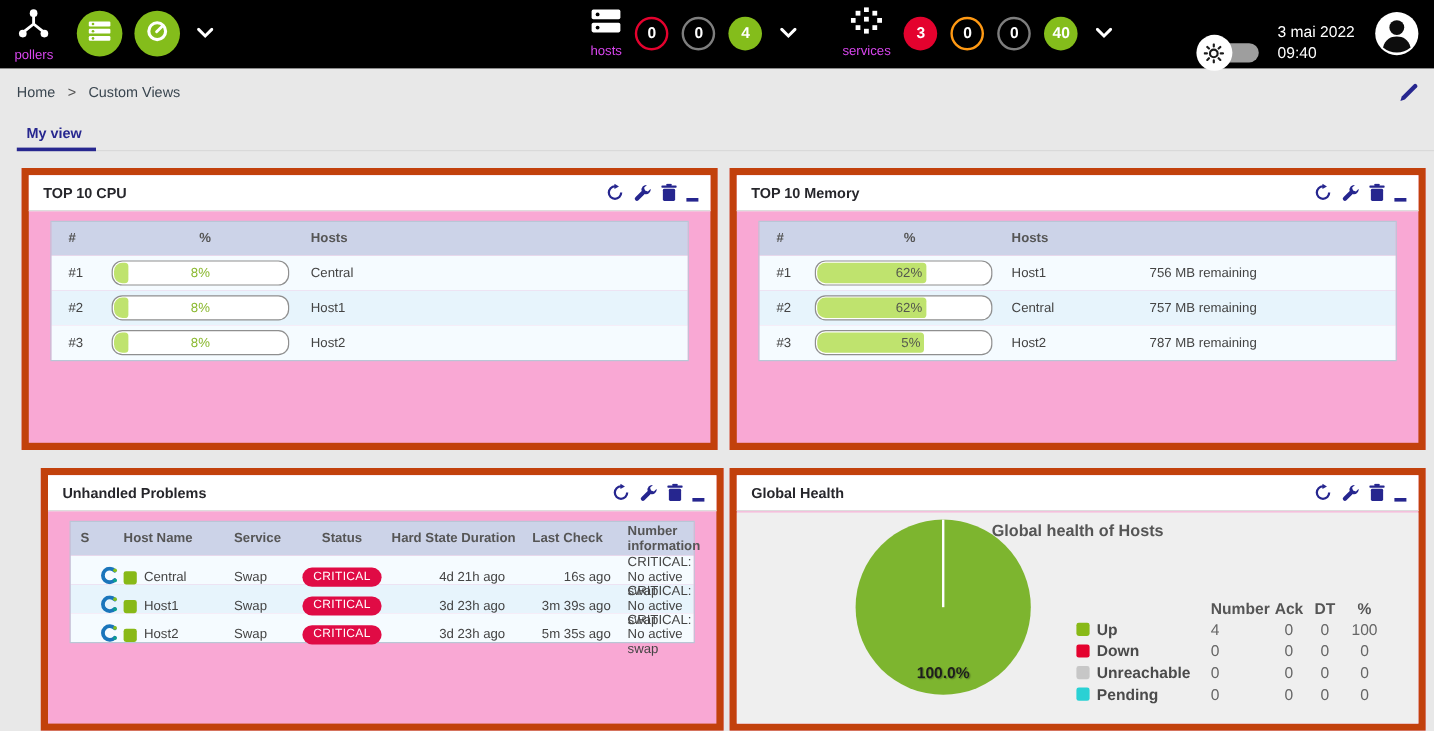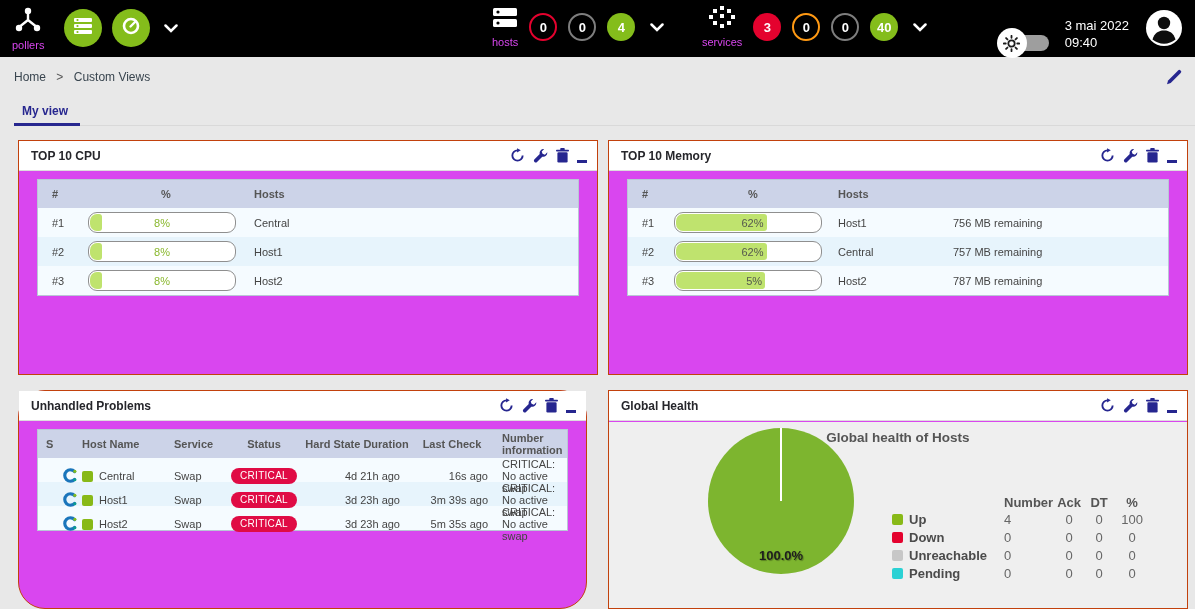--- a/index.html
+++ b/index.html
@@ -29,24 +29,24 @@
 
   
   .breadcrumb { position:absolute; top:70px; left:14px; font-size:12px; color:#39454f; }
   .breadcrumb span { cursor:pointer; }
   .breadcrumb .sep { margin:0 7px; cursor:default; color:#555; }
   .edit-pencil { position:absolute; top:68px; right:12px; cursor:pointer; }
   .tabbar { position:absolute; top:99px; left:14px; right:0; height:27px; border-bottom:1px solid #d9d9d9; }
   .tab { display:inline-block; padding:5px 12px 5px 8px; font-size:12px; font-weight:bold; color:#27278f; border-bottom:3px solid #27278f; cursor:pointer; }
 
   
-  .panel { position:absolute; background:#d946ef; border:1px solid #c2410c; }
+  .panel { position:absolute; background:#f9a8d4; border:6px solid #c2410c; }
   .panel-cpu      { left:18px;  top:140px; width:580px; height:235px; }
   .panel-memory   { left:608px; top:140px; width:580px; height:235px; }
-  .panel-problems { left:18px;  top:390px; width:569px; height:219px;border-radius:27px; }
+  .panel-problems { left:34px;  top:390px; width:569px; height:219px; }
   .panel-health   { left:608px; top:390px; width:580px; height:219px; }
   .panel-header { height:30px; display:flex; align-items:center; padding:0 10px 0 12px; border-bottom:1px solid #ddd; background:#fff; }
   .panel-title { flex:1; font-size:12px; font-weight:bold; color:#26262b; }
   .panel-actions { display:flex; align-items:center; gap:8px; }
   .panel-actions .act { cursor:pointer; display:flex; align-items:flex-end; height:15px; }
   .min-bar { width:10px; height:3px; background:#26268f; }
 
   
   .ttable { margin:8px 18px 0 18px; border:1px solid #b9c6d6; }
   .thead, .trow { display:grid; align-items:center; }

